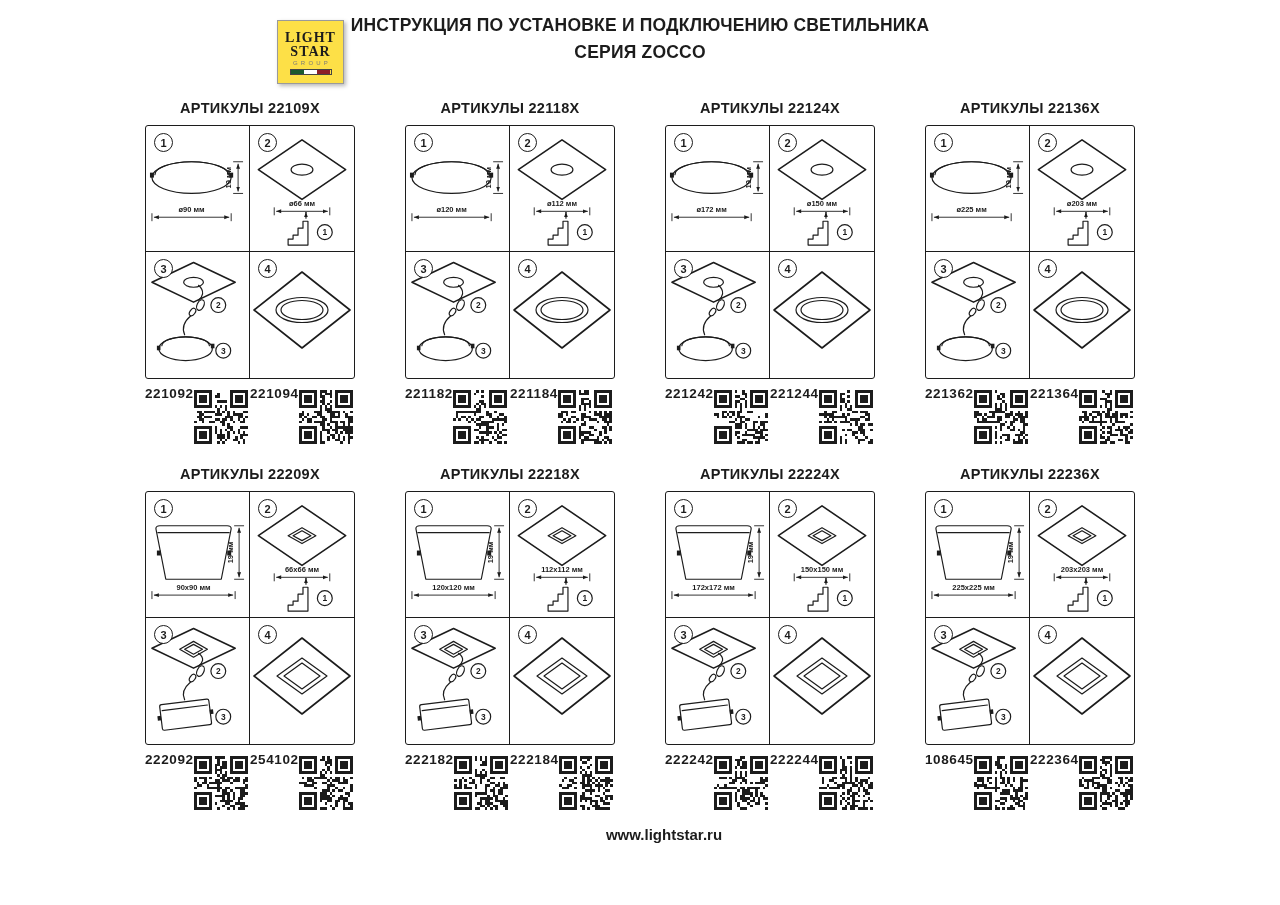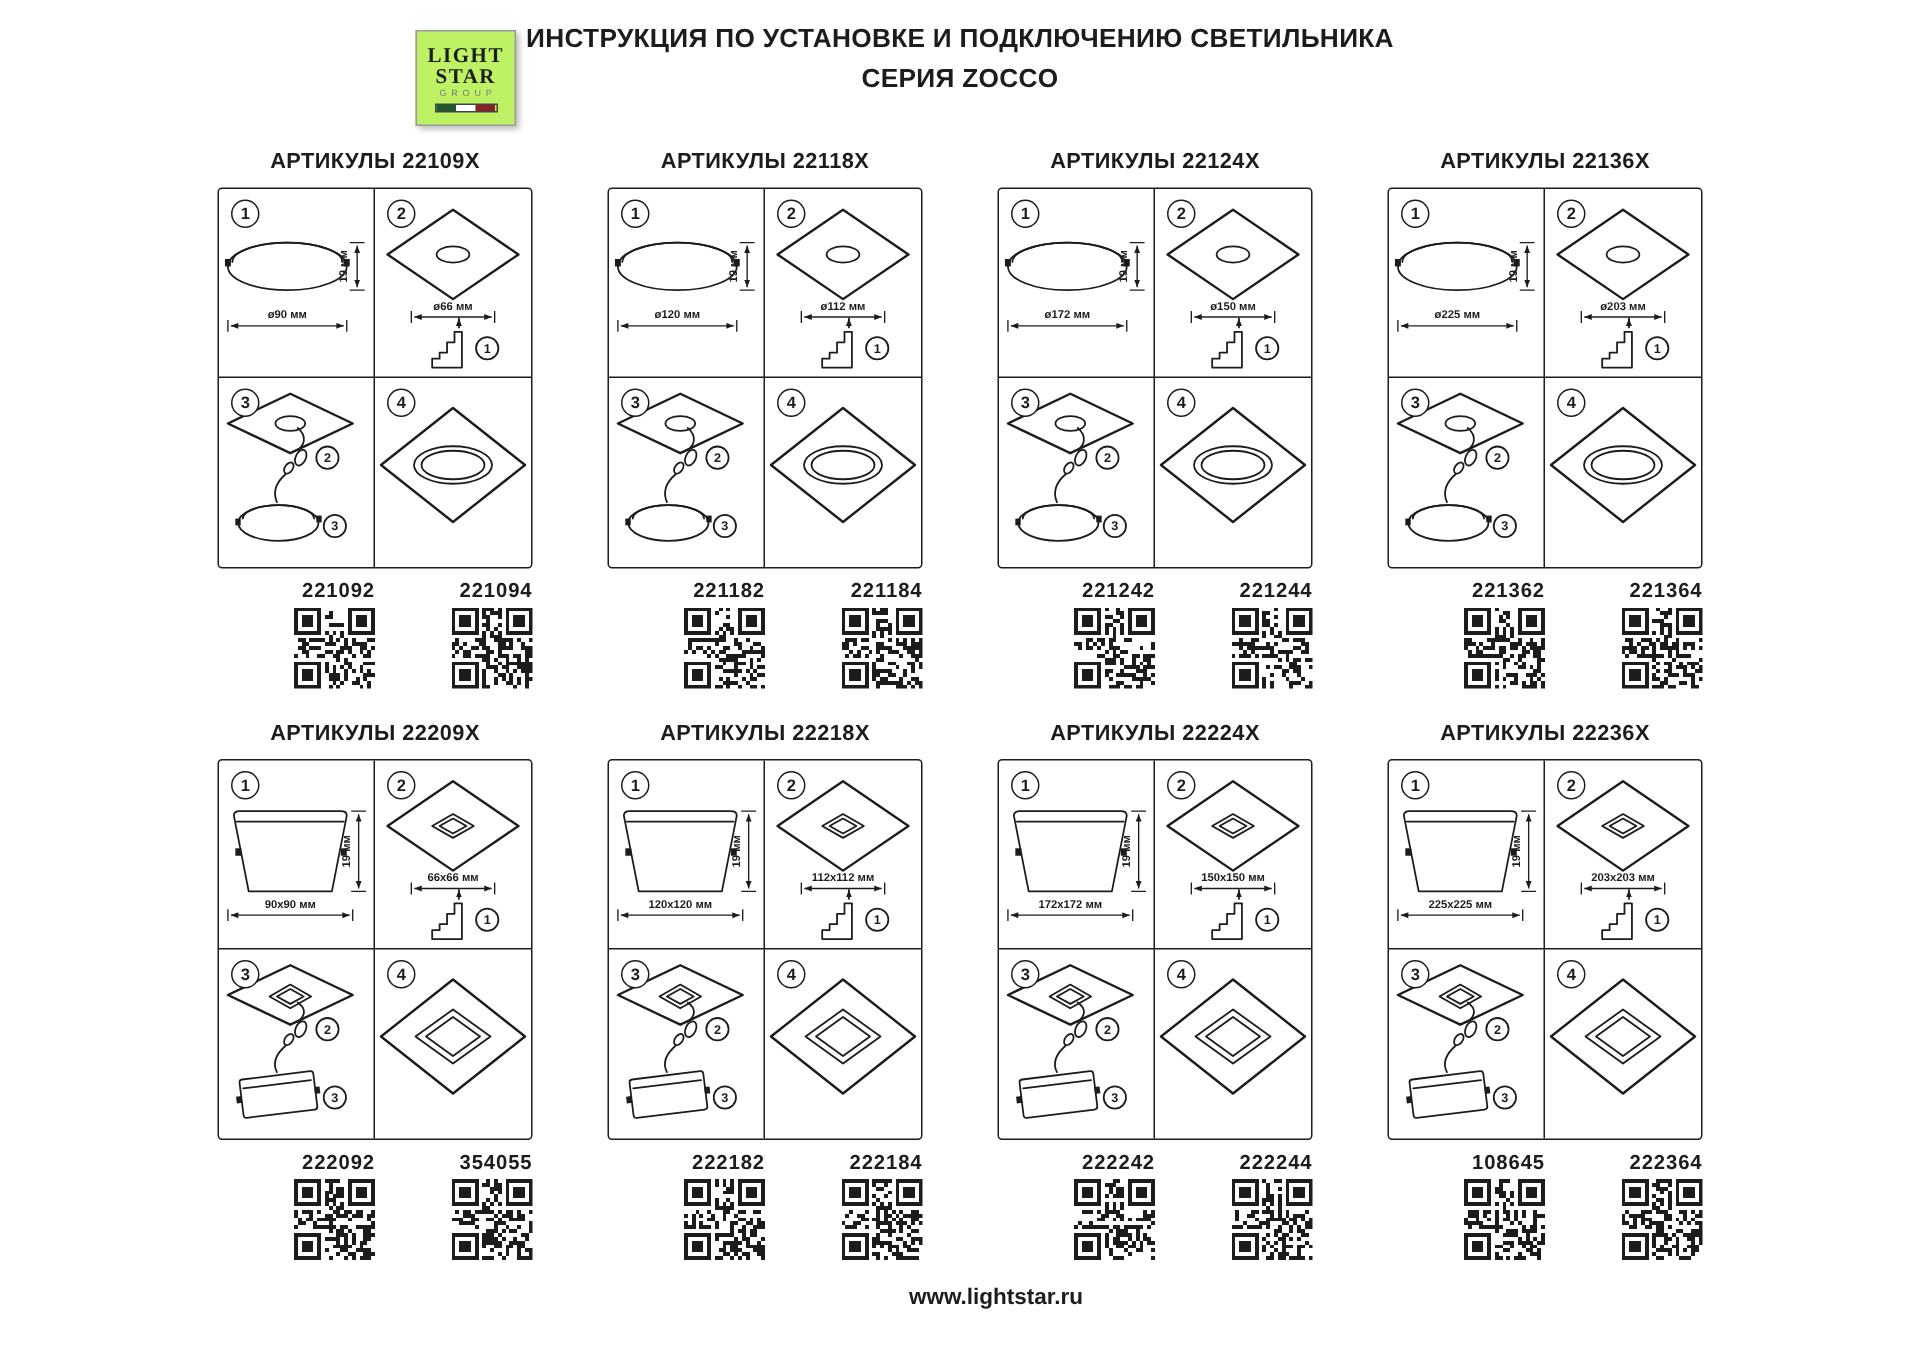--- a/index.html
+++ b/index.html
@@ -9,21 +9,21 @@
     width:1280px; height:905px; background:var(--bg);
     font-family:"Liberation Sans", sans-serif; color:var(--line);
     overflow:hidden;
   }
   
   .header { position:relative; height:96px; }
   .logo {
     position:absolute; left:277px; top:20px; width:67px; height:64px;
     border:1px solid #9a9a9a; box-shadow:2px 2px 4px rgba(0,0,0,.28);
     display:flex; flex-direction:column; align-items:center; justify-content:center;
-    background:#bef264; padding-top:2px;
+    background:#fde047; padding-top:2px;
   }
   .logo-line1 { font-family:"Liberation Serif", serif; font-weight:bold; font-size:14px; line-height:.95; letter-spacing:1px; }
   .logo-line2 { font-family:"Liberation Serif", serif; font-weight:bold; font-size:14px; line-height:.95; letter-spacing:1px; }
   .logo-line3 { font-size:6px; letter-spacing:3.2px; color:#7a7a7a; margin:2px 0 3px 3px; }
   .logo-flag { width:42px; height:6px; display:flex; border:1px solid #444; }
   .logo-flag span { flex:1; }
   .titles { text-align:center; padding-top:12px; font-weight:bold; font-size:17.5px; line-height:1.55; letter-spacing:.2px; }
   
   #panels-grid { display:grid; grid-template-columns:repeat(4,210px); column-gap:50px; row-gap:22px; justify-content:center; margin-top:4px; }
   .panel { display:flex; flex-direction:column; align-items:center; }
@@ -42,21 +42,21 @@
   svg.art { position:absolute; inset:0; width:100%; height:100%; }
   
   .ln  { fill:none; stroke:var(--line); stroke-width:1.2; stroke-linejoin:round; stroke-linecap:round; }
   .ln2 { fill:none; stroke:var(--line); stroke-width:1.6; stroke-linejoin:round; }
   .fill { fill:var(--line); stroke:none; }
   .dim line { stroke:var(--line); stroke-width:.9; }
   .dim text { font-size:7.6px; font-weight:bold; text-anchor:middle; fill:var(--line); stroke:none; }
   text.callout-num { font-size:8.5px; font-weight:bold; text-anchor:middle; fill:var(--line); stroke:none; }
   
   .codes { display:flex; width:210px; margin-top:7px; }
-  .code-col { flex:1; display:flex; flex-direction:column; align-items:flex-end; }
+  .code-col { flex:1; display:flex; flex-direction:row; align-items:flex-start; }
   .code-label { font-size:13.5px; font-weight:bold; letter-spacing:.6px; }
   .qr { width:54px; height:54px; margin-top:4px; shape-rendering:crispEdges; }
   
   .footer { margin-top:16px; text-align:center; font-weight:bold; font-size:15px;padding-left:48px; }
 </style>
 </head>
 <body>
 
 <svg width="0" height="0" style="position:absolute" aria-hidden="true">
   <defs>
@@ -1742,21 +1742,21 @@
               <rect x="2" y="2" width="3" height="3" fill="#1c1c1c"></rect>
               <rect x="14" y="0" width="7" height="7" fill="#1c1c1c"></rect>
               <rect x="15" y="1" width="5" height="5" fill="#fff"></rect>
               <rect x="16" y="2" width="3" height="3" fill="#1c1c1c"></rect>
               <rect x="0" y="14" width="7" height="7" fill="#1c1c1c"></rect>
               <rect x="1" y="15" width="5" height="5" fill="#fff"></rect>
               <rect x="2" y="16" width="3" height="3" fill="#1c1c1c"></rect>
             </svg>
       </div>
       <div class="code-col">
-        <div class="code-label">354055</div>
+        <div class="code-label">254102</div>
         <svg class="qr" viewBox="0 0 21 21">
               <rect x="9" y="0" width="1" height="1" fill="#1c1c1c"></rect>
               <rect x="11" y="0" width="1" height="1" fill="#1c1c1c"></rect>
               <rect x="8" y="1" width="1" height="1" fill="#1c1c1c"></rect>
               <rect x="9" y="1" width="1" height="1" fill="#1c1c1c"></rect>
               <rect x="11" y="1" width="1" height="1" fill="#1c1c1c"></rect>
               <rect x="12" y="1" width="1" height="1" fill="#1c1c1c"></rect>
               <rect x="10" y="2" width="1" height="1" fill="#1c1c1c"></rect>
               <rect x="11" y="2" width="1" height="1" fill="#1c1c1c"></rect>
               <rect x="12" y="2" width="1" height="1" fill="#1c1c1c"></rect>

